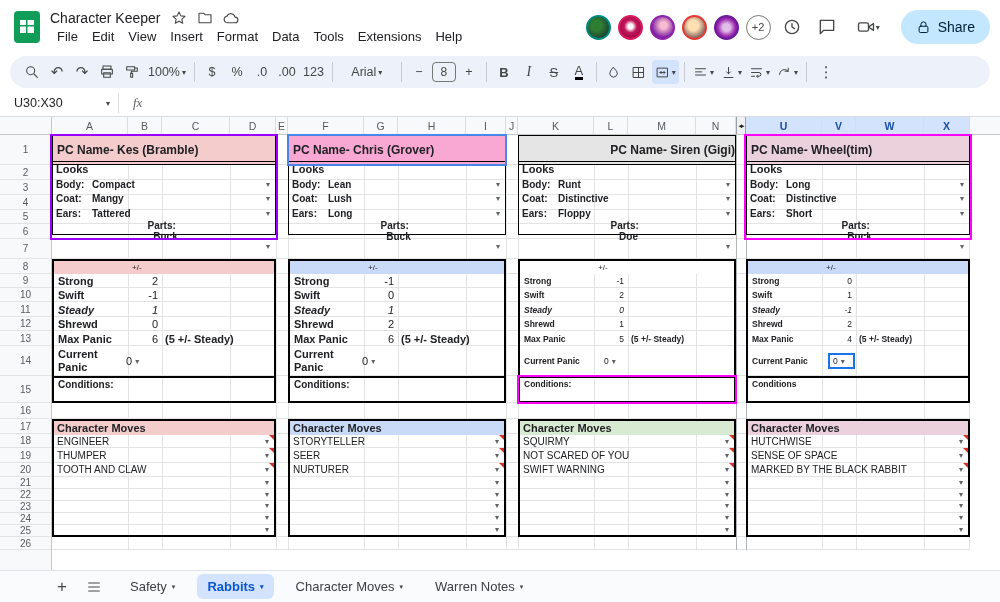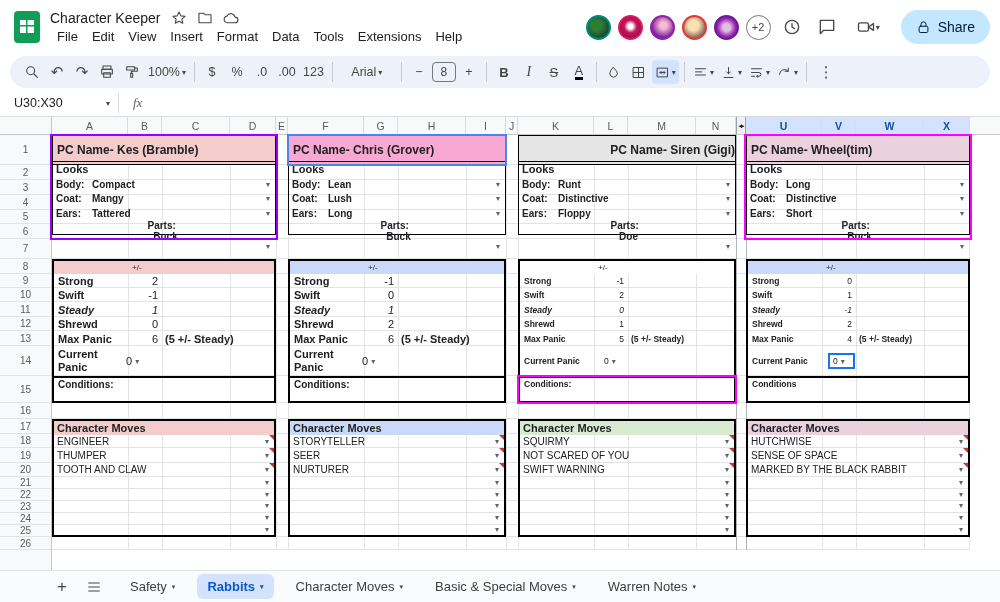--- a/index.html
+++ b/index.html
@@ -819,20 +819,16 @@
     </div>
   <div class="stab active">
       <span>Rabbits</span>
       <span class="dd-caret">▾</span>
     </div>
   <div class="stab">
       <span>Character Moves</span>
       <span class="dd-caret">▾</span>
     </div>
   <div class="stab">
-      <span>Basic &amp; Special Moves</span>
-      <span class="dd-caret">▾</span>
-    </div>
-  <div class="stab">
       <span>Warren Notes</span>
       <span class="dd-caret">▾</span>
     </div>
 </div>
 
 </body></html>

